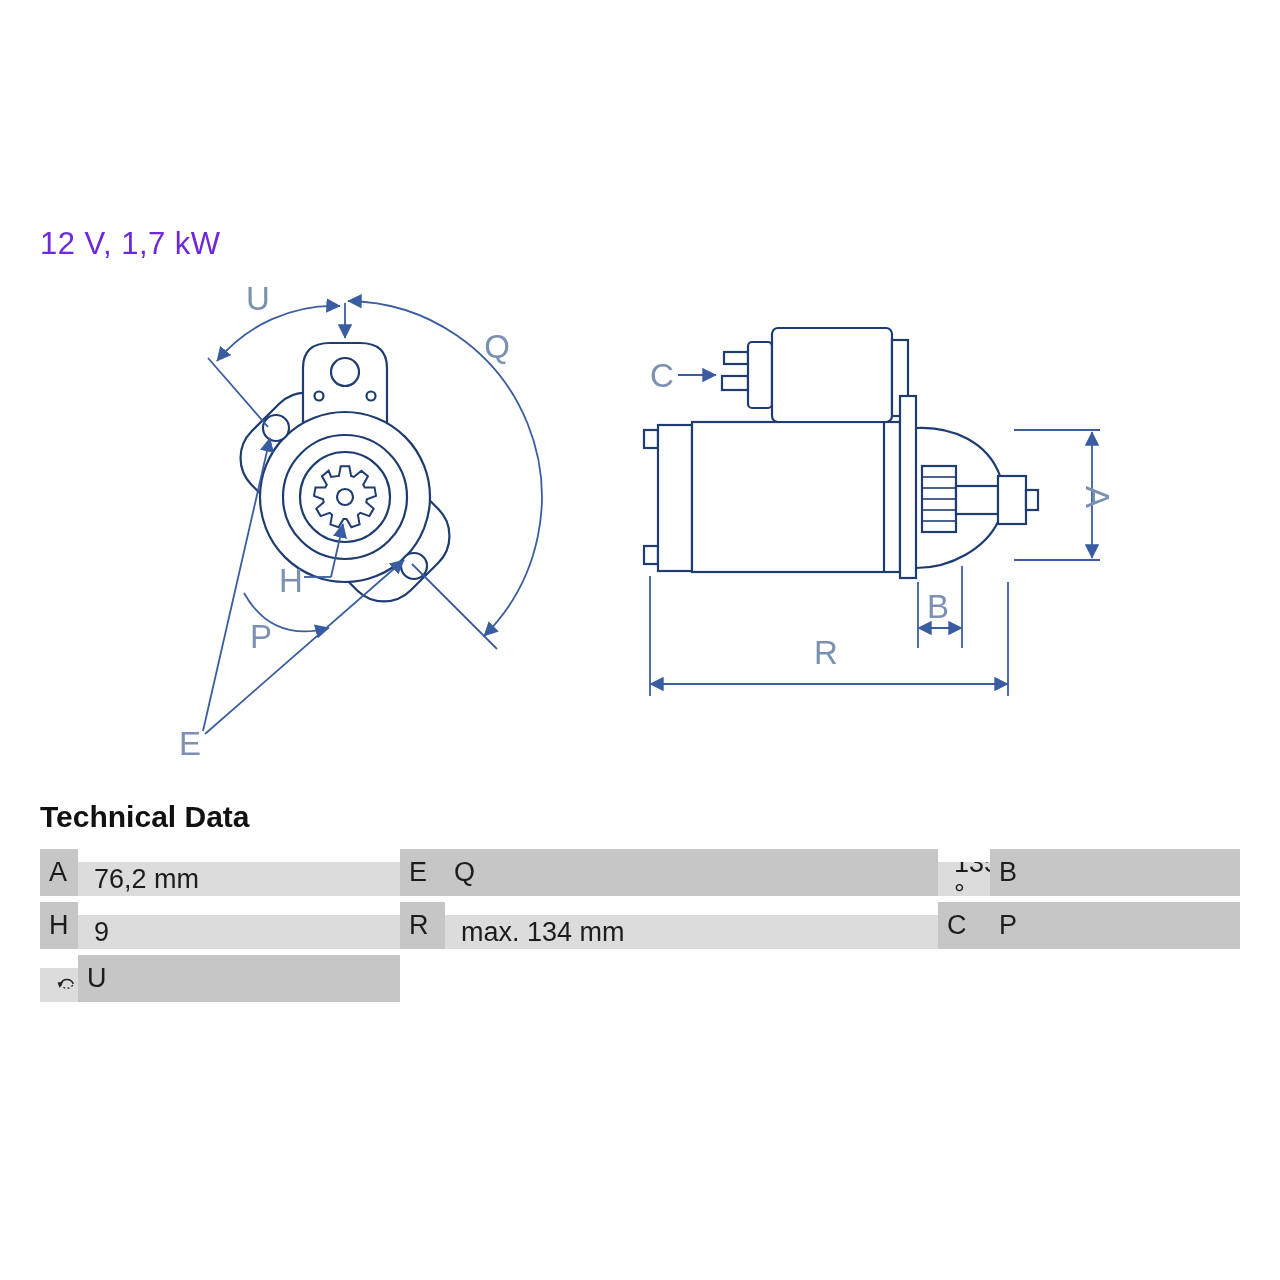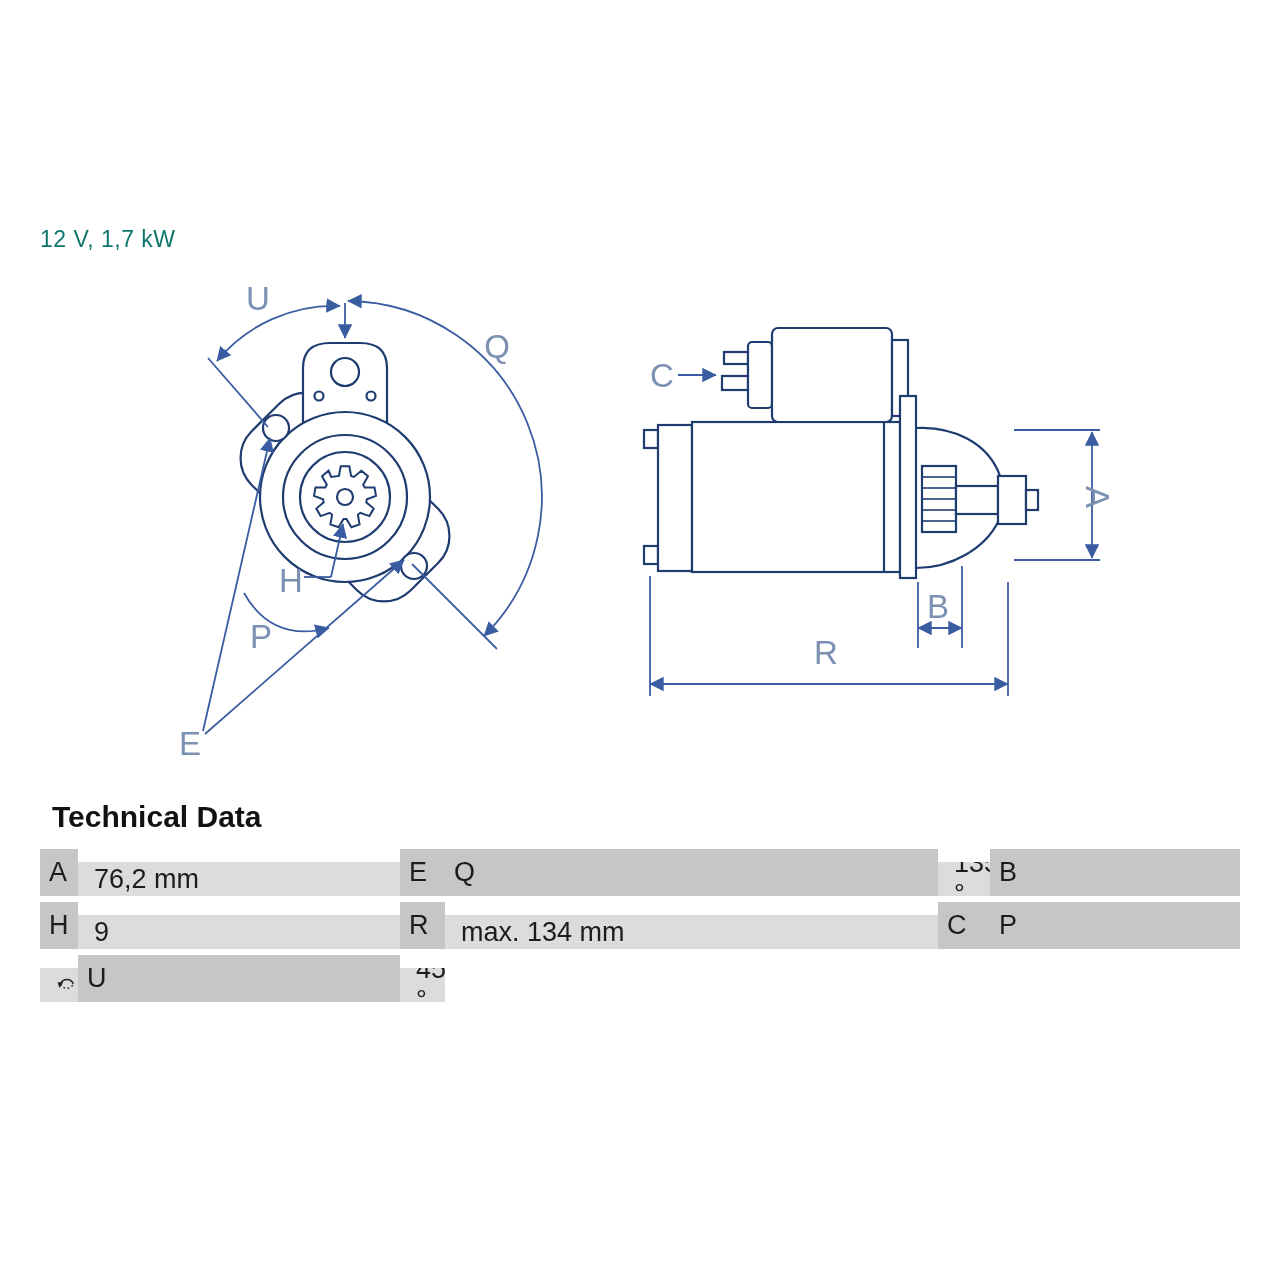--- a/index.html
+++ b/index.html
@@ -2,26 +2,26 @@
 <html><head>
 <meta charset="utf-8">
 <style>
   html,body { margin:0; padding:0; }
   body {
     width:1280px; height:1280px; background:#ffffff; position:relative;
     font-family:"Liberation Sans", sans-serif; overflow:hidden;
   }
   .spec-title {
     position:absolute; left:40px; top:226px;
-    font-size:23px; color:#0f766e; letter-spacing:0.5px;
+    font-size:31px; color:#6d28d9; letter-spacing:0.5px;
   }
   svg.diagram { position:absolute; left:0; top:0; }
   .section-title {
     position:absolute; left:40px; top:800px;
-    font-size:30px; font-weight:bold; color:#111;margin-left:12px;
+    font-size:30px; font-weight:bold; color:#111;
   }
   .tech-table {
     position:absolute; left:40px; top:849px; width:1200px;
     display:grid;
     grid-template-columns:38px 322px 45px 493px 52px 250px;
     grid-auto-rows:47px; row-gap:6px;
     font-size:27px; color:#1c1c1c;
   }
   .cell { display:flex; align-items:center; overflow:hidden; }
   .cell.key { background:#c6c6c6; padding-left:9px; }
@@ -137,14 +137,13 @@
   <div class="cell key">C</div>
   <div class="cell key">P</div>
   <div class="cell val">
     <svg class="rot-icon" width="36" height="32" viewBox="0 0 36 32">
       <path d="M28.3,14.2 A11,11 0 0 0 7.7,14.2" stroke="#222" stroke-width="2.4" fill="none"></path>
       <polygon points="2.5,12 12,10.5 6,21" fill="#222"></polygon>
       <path d="M7.7,14.2 A11,11 0 0 0 28.3,14.2" stroke="#222" stroke-width="2.2" fill="none" stroke-dasharray="3 4"></path>
     </svg>
   </div>
   <div class="cell key">U</div>
-  <div class="cell val">45 °</div>
 </div>
 
 </body></html>

